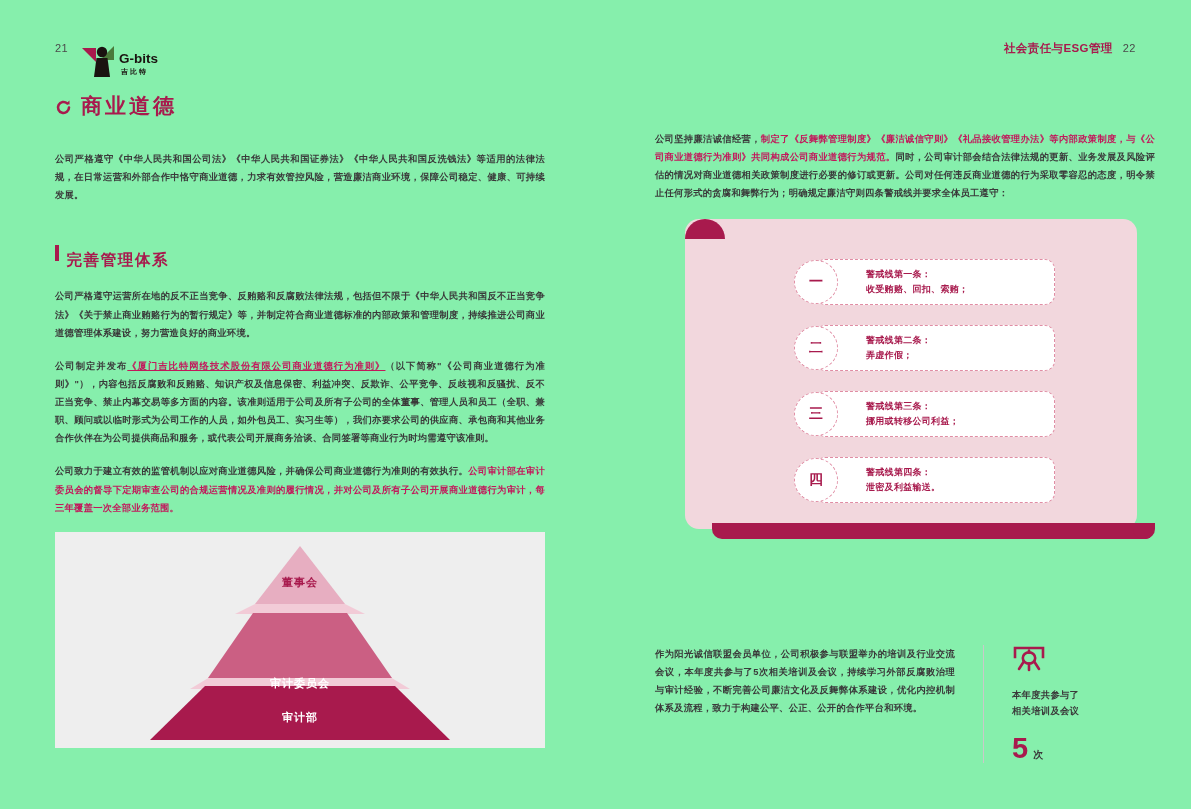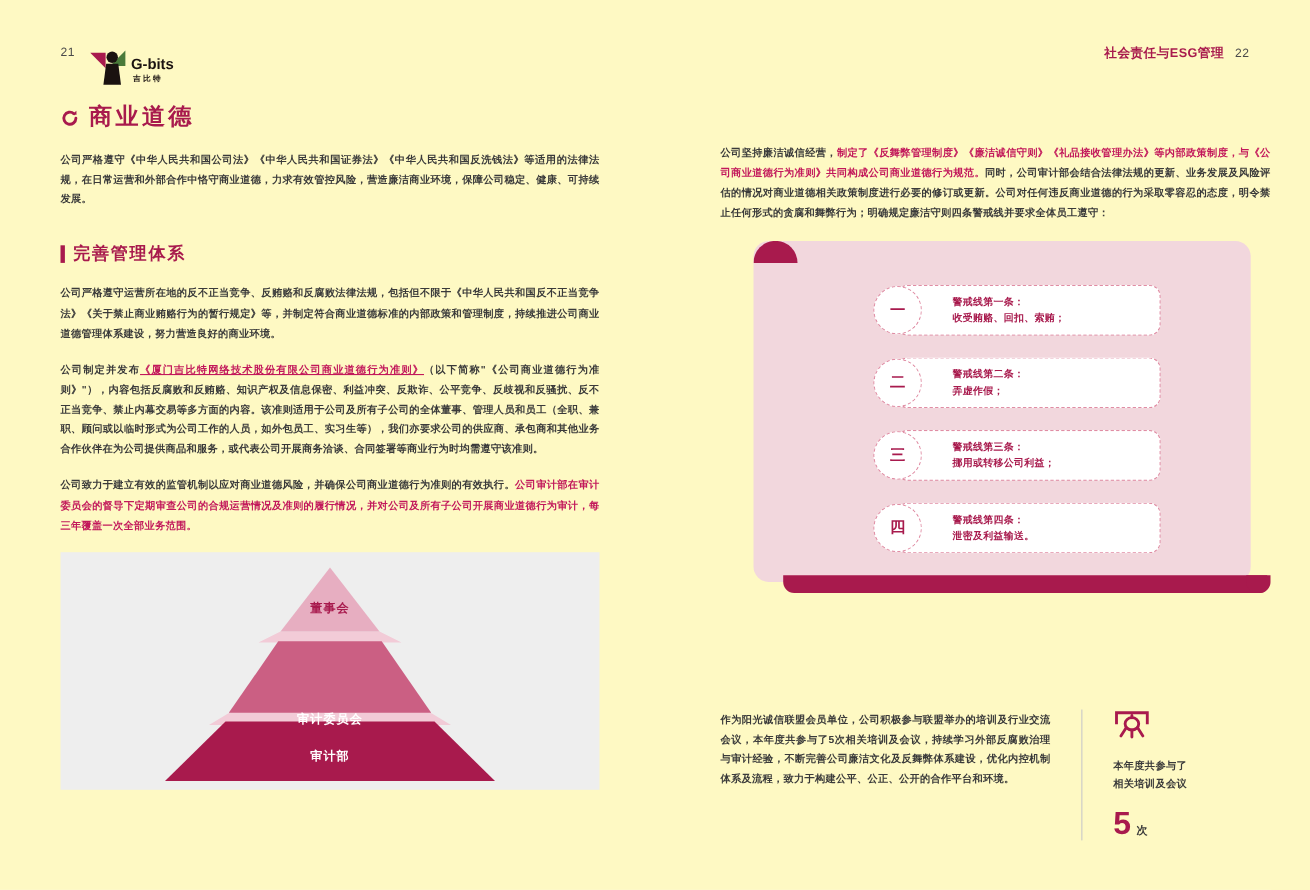--- a/index.html
+++ b/index.html
@@ -9,21 +9,21 @@
     height: 809px;
     background: #ffffff;
     font-family: "Liberation Sans", "DejaVu Sans", sans-serif;
     overflow: hidden;
   }
 
   .page {
     position: relative;
     width: 1191px;
     height: 809px;
-    background: #fef9c3;
+    background: #86efac;
   }
 
   
   .page-num-left {
     position: absolute;
     left: 55px; top: 42px;
     font-size: 11px;
     color: #4a4a4a;
     letter-spacing: 0.5px;
   }
@@ -63,21 +63,21 @@
     position: absolute;
     left: 655px; top: 130px;
     width: 500px;
   }
 
   
   .section-title {
     display: flex;
     align-items: center;
     gap: 9px;
-    margin-bottom: 16px;
+    margin-bottom: 30px;
   }
   .section-title-icon {
     width: 17px; height: 17px;
     flex: 0 0 auto;
     margin-top: 2px;
   }
   .section-title-text {
     font-size: 21px;
     font-weight: bold;
     color: #a81a4d;
@@ -94,20 +94,21 @@
     width: 3.5px;
     height: 16px;
     background: #a81a4d;
     flex: 0 0 auto;
   }
   .sub-title-text {
     font-size: 15.5px;
     font-weight: bold;
     color: #a81a4d;
     letter-spacing: 1.6px;
+    margin-top: 16px;
   }
 
   
   .body-text {
     font-size: 9.3px;
     line-height: 1.95;
     color: #3a3a3a;
     text-align: justify;
     letter-spacing: 0.25px;
     margin-bottom: 15px;

